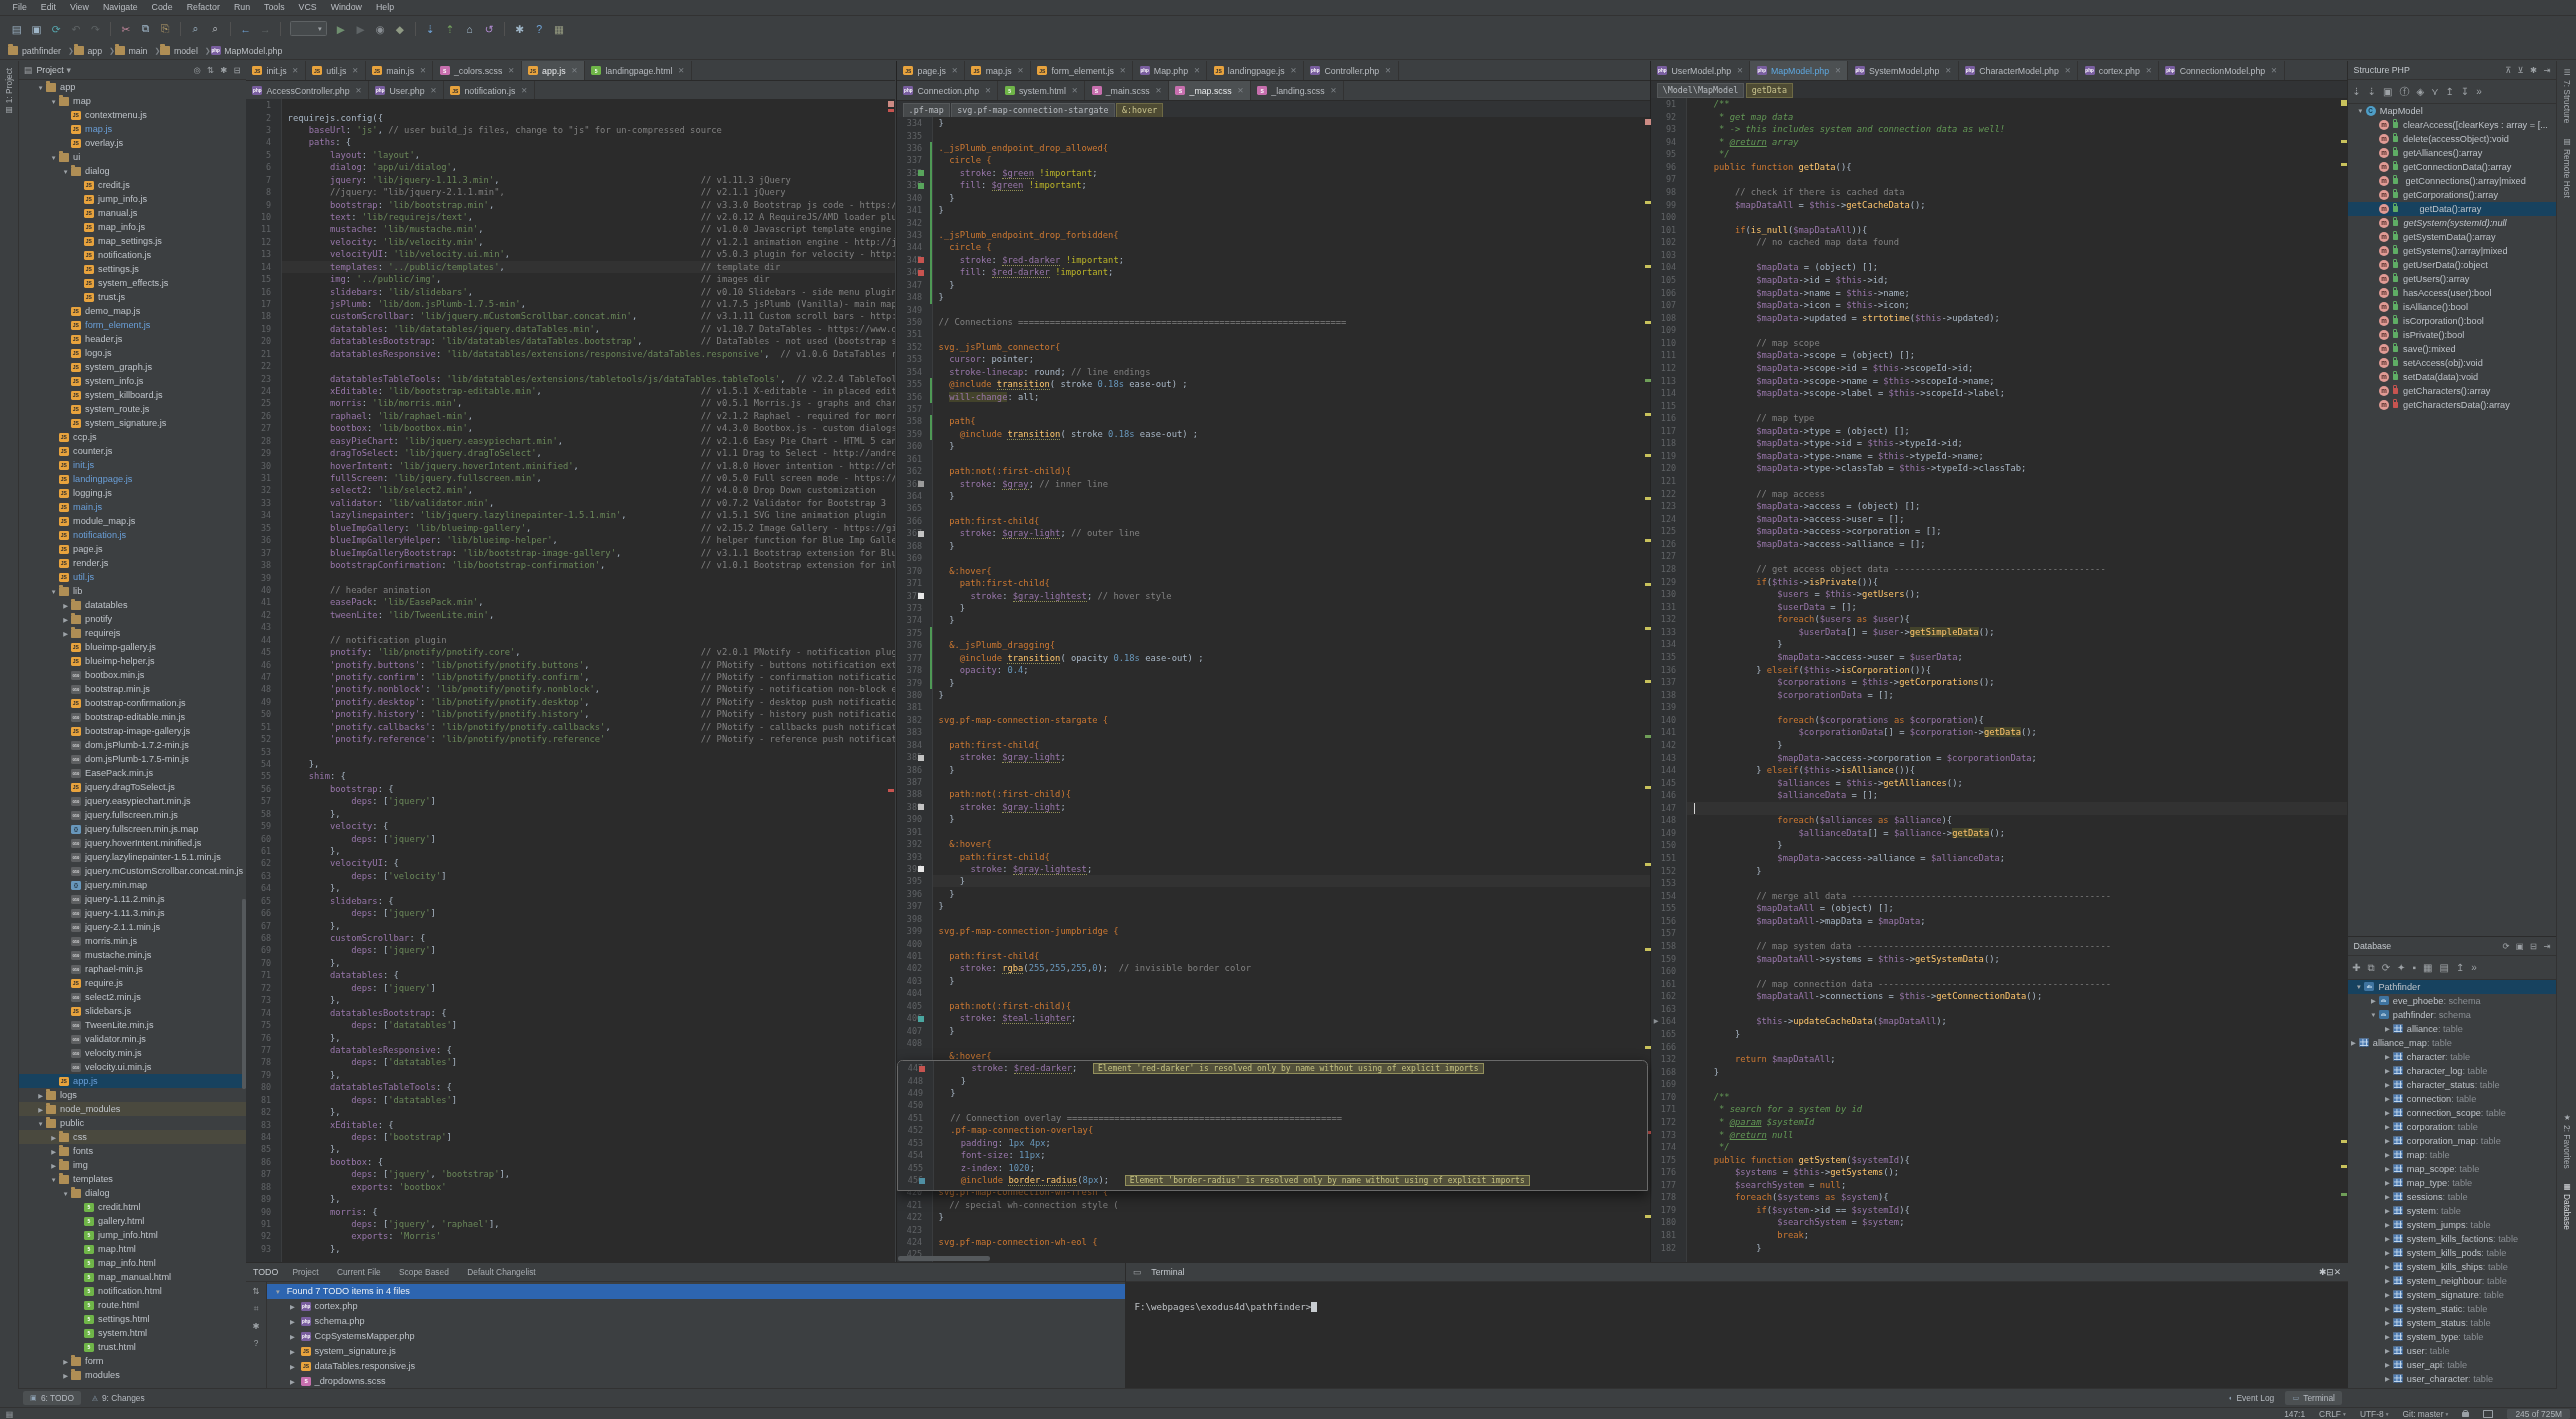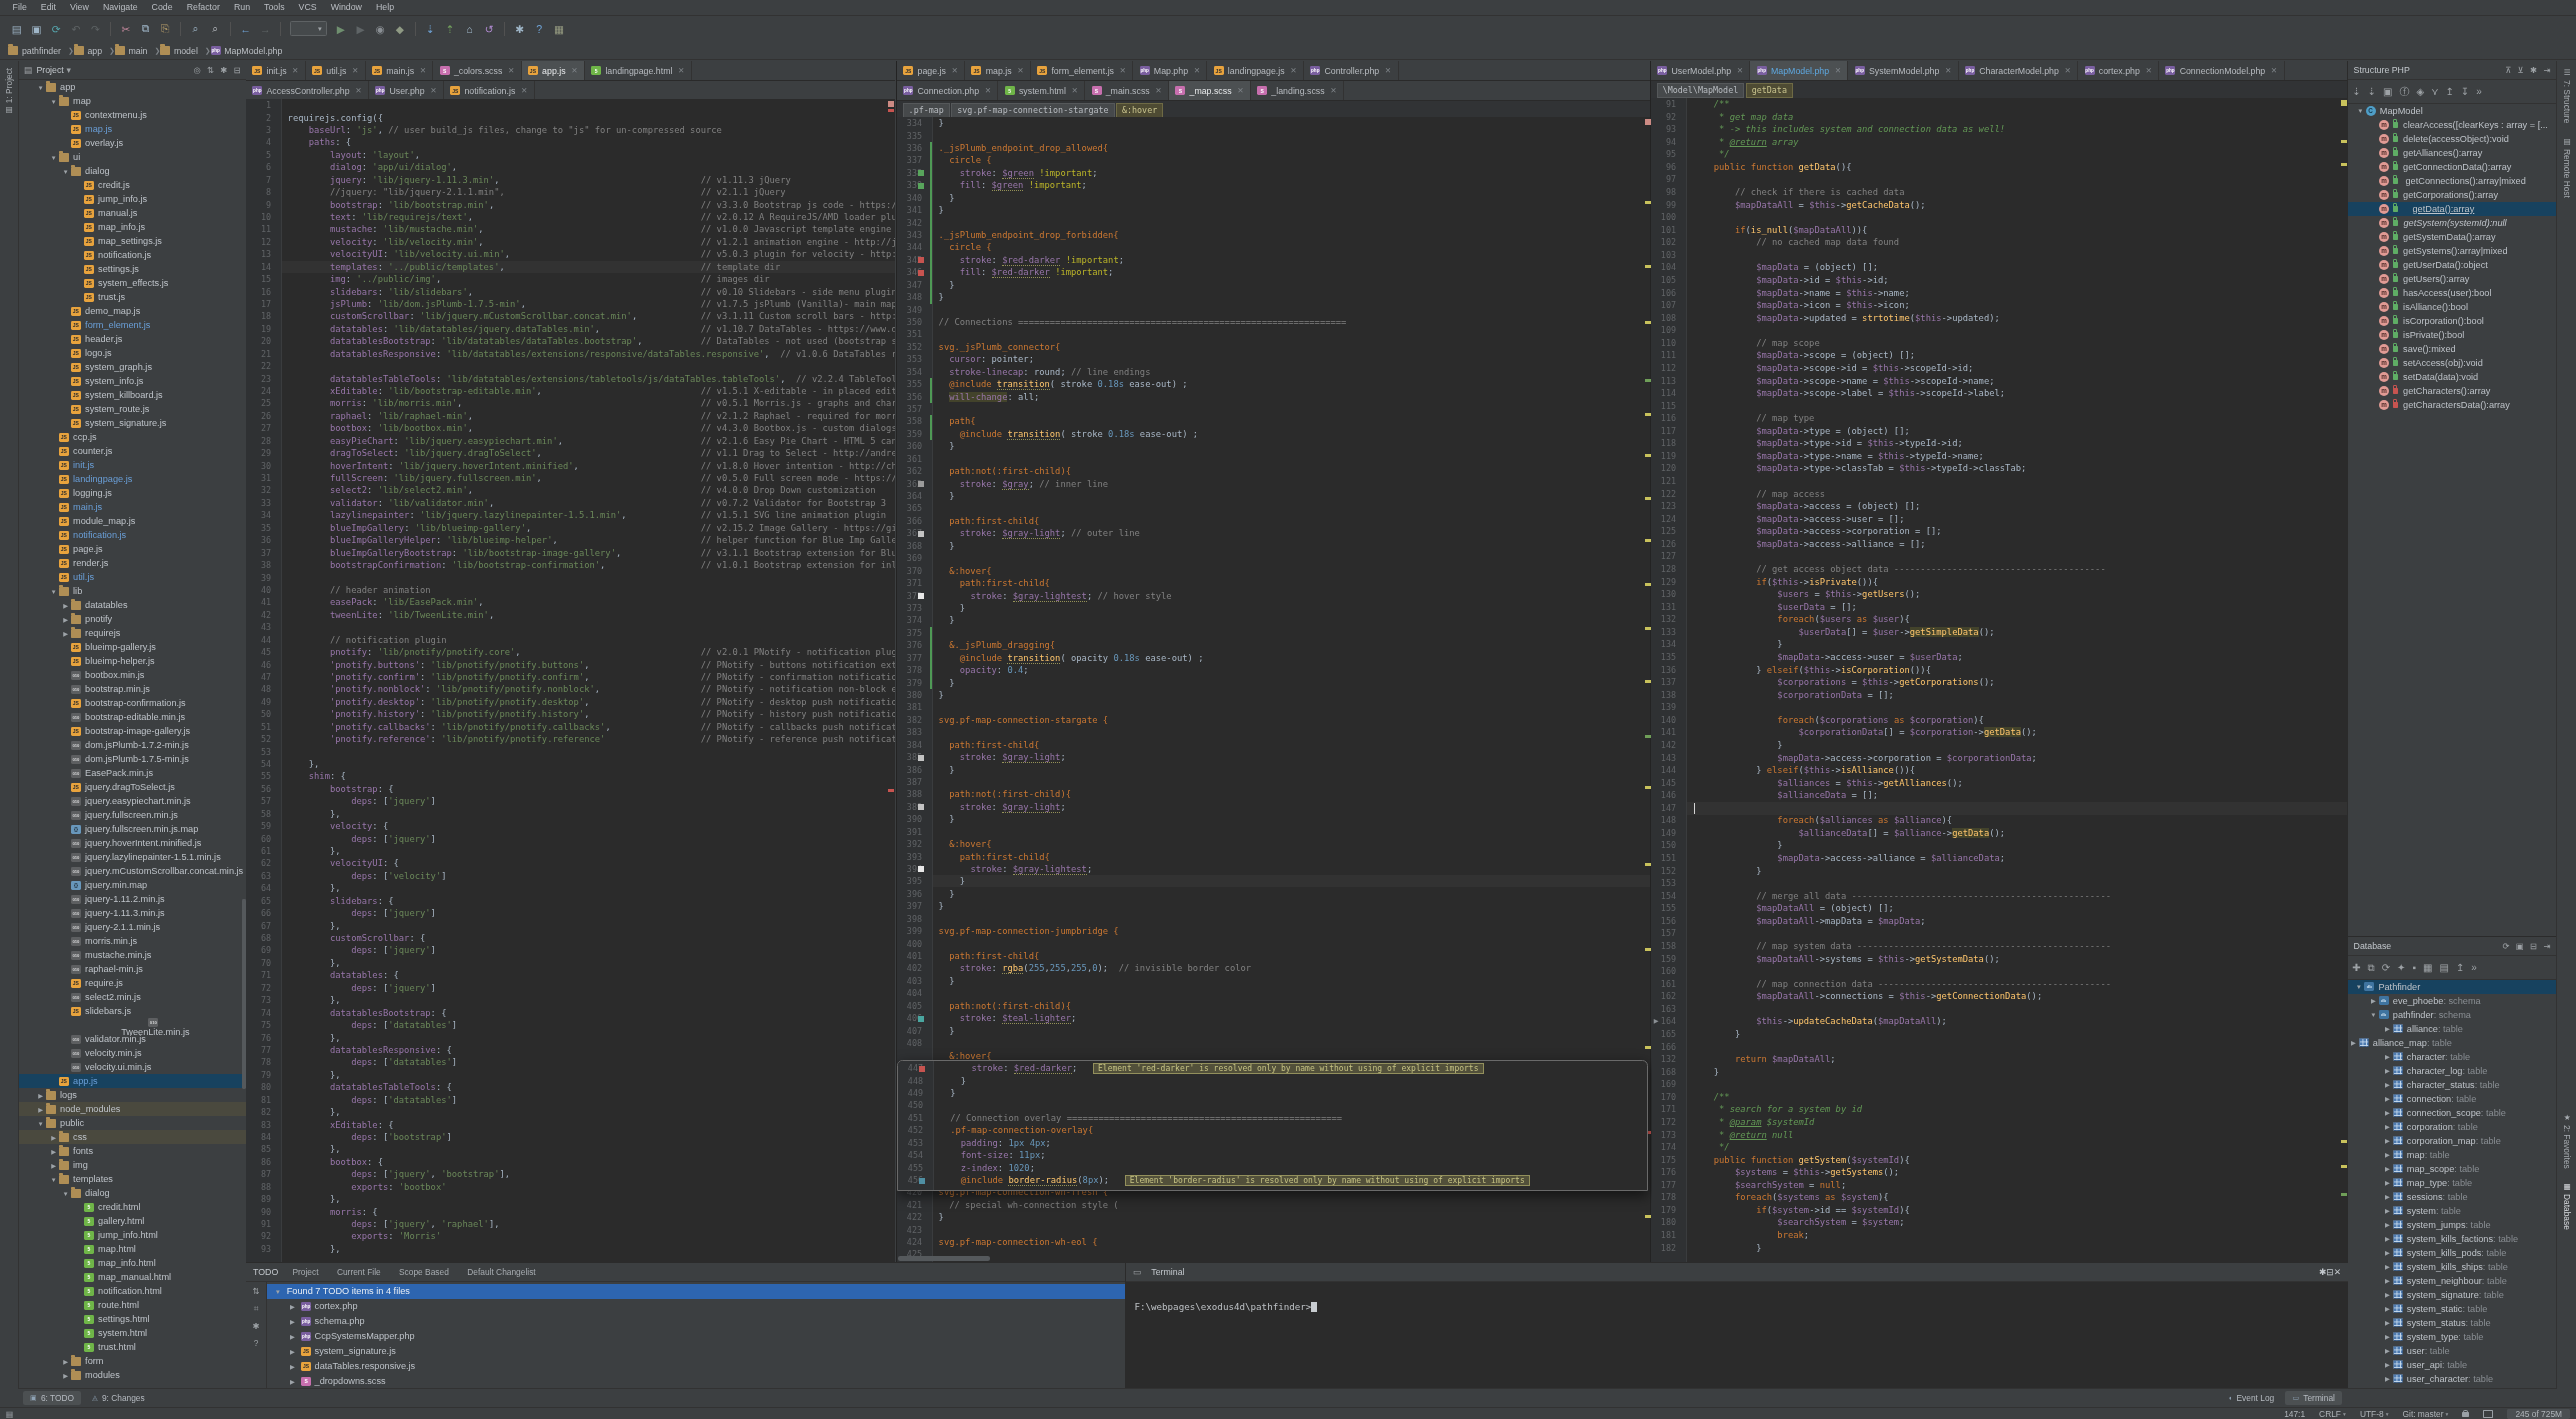--- a/index.html
+++ b/index.html
@@ -550,21 +550,21 @@
         <div class="trow" style="padding-left: 42px;">
           <span class="arrow"></span>
           <span class="fico f-min">010</span>
           <span class="lbl">select2.min.js</span>
         </div>
         <div class="trow" style="padding-left: 42px;">
           <span class="arrow"></span>
           <span class="fico f-js">JS</span>
           <span class="lbl">slidebars.js</span>
         </div>
-        <div class="trow" style="padding-left: 42px; flex-direction: column;">
+        <div class="trow" style="padding-left: 42px;">
           <span class="arrow"></span>
           <span class="fico f-min">010</span>
           <span class="lbl">TweenLite.min.js</span>
         </div>
         <div class="trow" style="padding-left: 42px;">
           <span class="arrow"></span>
           <span class="fico f-min">010</span>
           <span class="lbl">validator.min.js</span>
         </div>
         <div class="trow" style="padding-left: 42px;">
@@ -1535,21 +1535,21 @@
           <span class="lbl" style="margin-left: 8px;">getConnections():array|mixed</span>
         </div>
         <div class="trow" style="padding-left: 31px;">
           <span class="mico">m</span>
           <span class="lk g"></span>
           <span class="lbl" style="margin-left: 5.6px;">getCorporations():array</span>
         </div>
         <div class="trow sel" style="padding-left: 31px;">
           <span class="mico">m</span>
           <span class="lk g"></span>
-          <span class="lbl" style="margin-left: 15px; text-decoration: underline;">getData():array</span>
+          <span class="lbl" style="margin-left: 22px;">getData():array</span>
         </div>
         <div class="trow" style="padding-left: 31px;">
           <span class="mico">m</span>
           <span class="lk g"></span>
           <span class="lbl" style="margin-left: 6px; font-style: italic;">getSystem(systemId):null</span>
         </div>
         <div class="trow" style="padding-left: 31px;">
           <span class="mico">m</span>
           <span class="lk g"></span>
           <span class="lbl" style="margin-left: 5.6px;">getSystemData():array</span>

